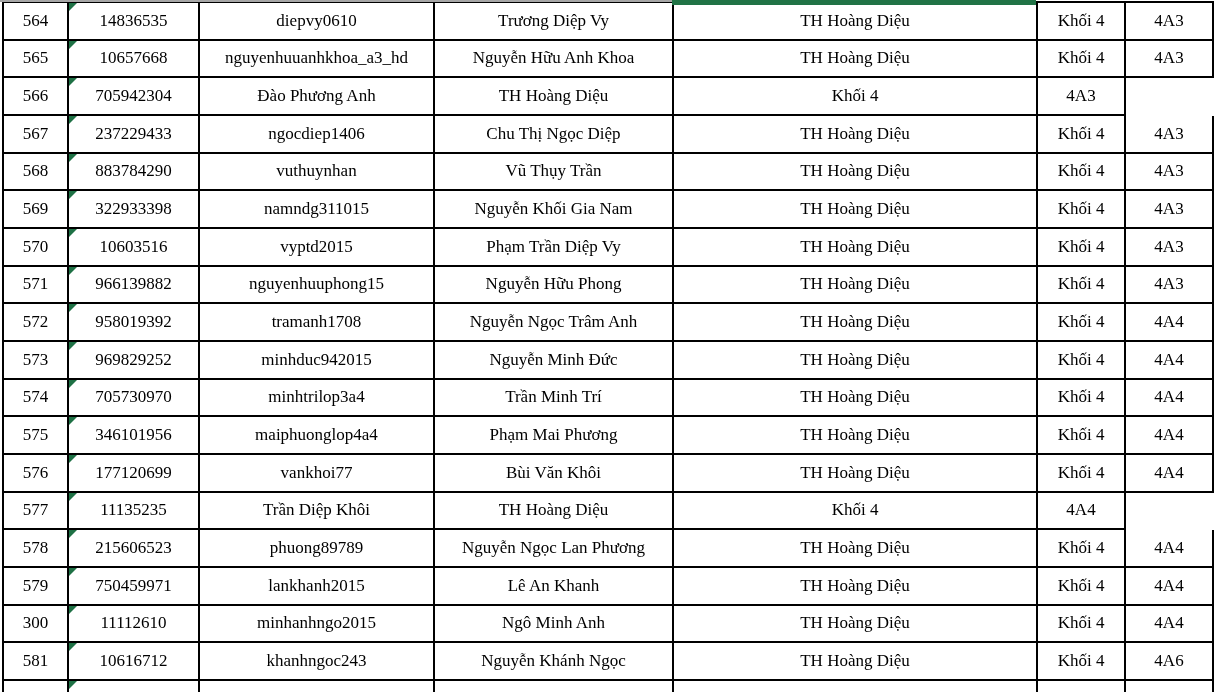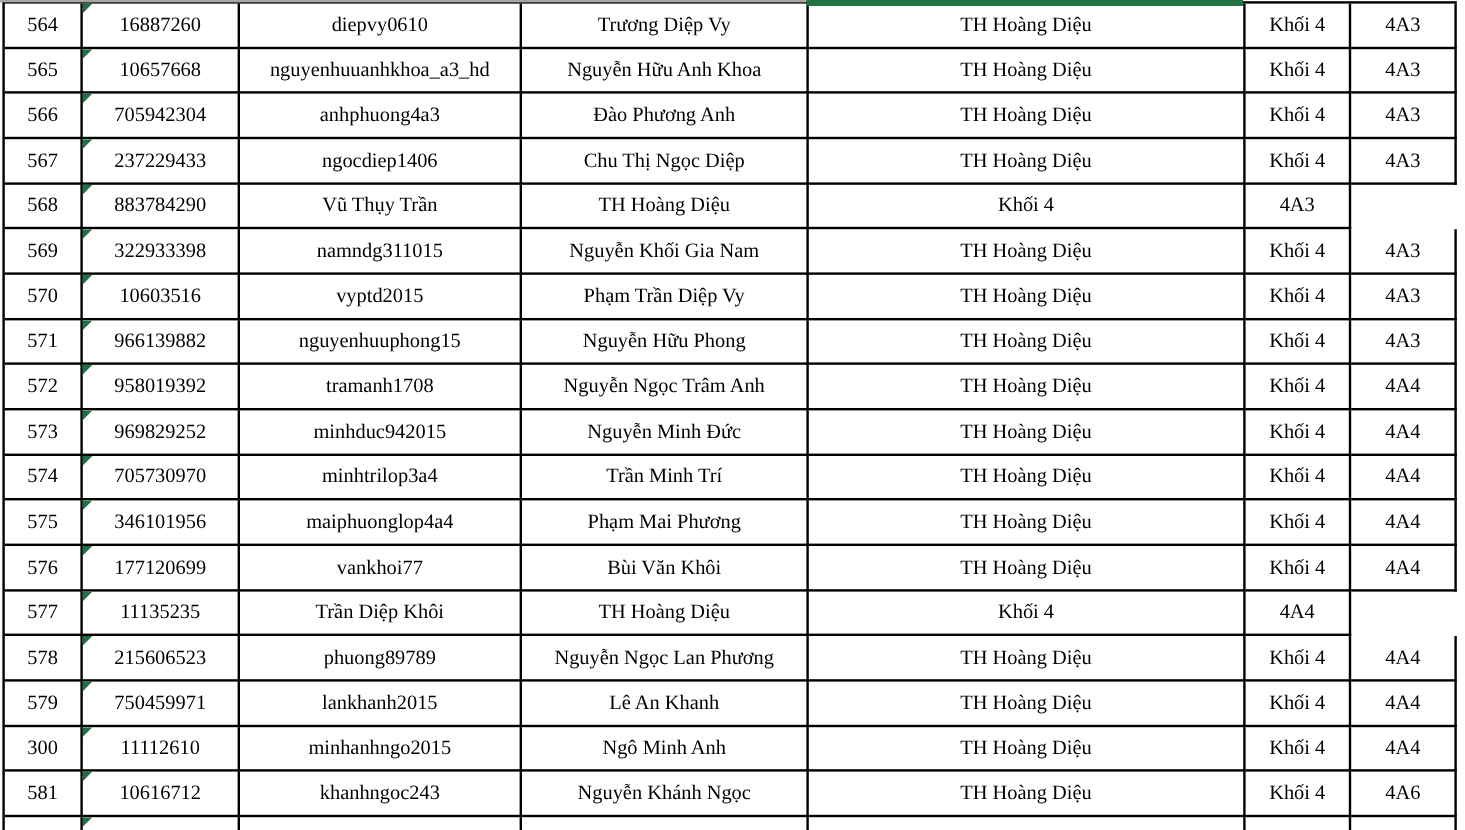--- a/index.html
+++ b/index.html
@@ -64,21 +64,21 @@
 <div class="selection-bar"></div>
 
 <div class="sheet">
   <div>
       <div class="grid-row">
     <div class="cell">
           <span>564</span>
         </div>
     <div class="cell">
       <span class="tri"></span>
-    <span>16887260</span>
+    <span>14836535</span>
         </div>
     <div class="cell">
           <span>diepvy0610</span>
         </div>
     <div class="cell">
           <span>Trương Diệp Vy</span>
         </div>
     <div class="cell">
           <span>TH Hoàng Diệu</span>
         </div>
@@ -115,23 +115,20 @@
   </div>
       <div class="grid-row">
     <div class="cell">
           <span>566</span>
         </div>
     <div class="cell">
       <span class="tri"></span>
     <span>705942304</span>
         </div>
     <div class="cell">
-          <span>anhphuong4a3</span>
-        </div>
-    <div class="cell">
           <span>Đào Phương Anh</span>
         </div>
     <div class="cell">
           <span>TH Hoàng Diệu</span>
         </div>
     <div class="cell">
           <span>Khối 4</span>
         </div>
     <div class="cell">
           <span>4A3</span>
@@ -161,20 +158,23 @@
           <span>4A3</span>
         </div>
   </div>
       <div class="grid-row">
     <div class="cell">
           <span>568</span>
         </div>
     <div class="cell">
       <span class="tri"></span>
     <span>883784290</span>
+        </div>
+    <div class="cell">
+          <span>vuthuynhan</span>
         </div>
     <div class="cell">
           <span>Vũ Thụy Trần</span>
         </div>
     <div class="cell">
           <span>TH Hoàng Diệu</span>
         </div>
     <div class="cell">
           <span>Khối 4</span>
         </div>

